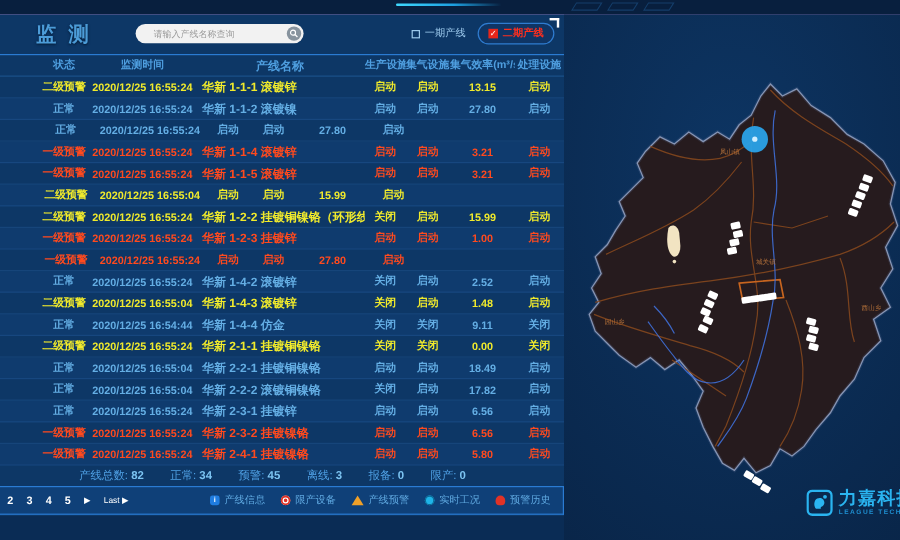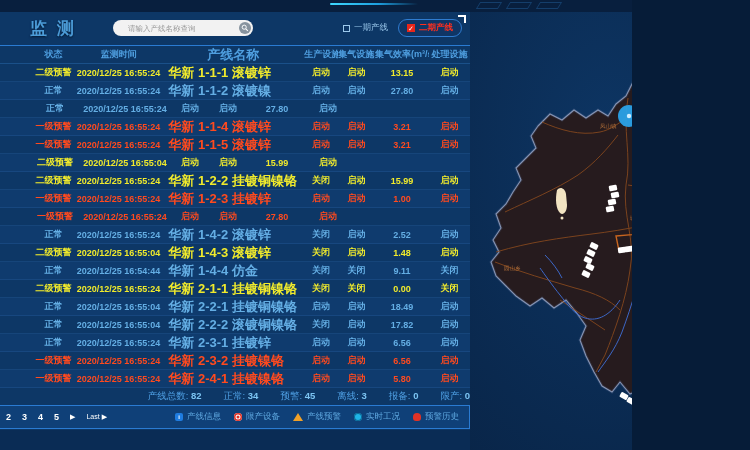--- a/index.html
+++ b/index.html
@@ -1,17 +1,17 @@
 <!DOCTYPE html>
 <html><head>
 <meta charset="utf-8">
 <style>
   html,body{margin:0;padding:0;background:#061c38;}
   *{box-sizing:border-box;font-family:"Liberation Sans","DejaVu Sans",sans-serif;}
-  .page{position:relative;width:632px;height:450px;overflow:hidden;background:#f0abfc;}
+  .page{position:relative;width:750px;height:450px;overflow:hidden;background:#f0abfc;}
   
   .topbar{position:absolute;left:0;top:0;width:750px;height:12px;background:#081f3e;}
   .cyanline{position:absolute;left:330px;top:3px;width:88px;height:2px;
     background:linear-gradient(90deg,#3fd9ff,#1d9fe0 55%,rgba(10,80,140,0));border-radius:2px;}
   .slash{position:absolute;top:2px;width:22px;height:7px;border:1px solid #143e6b;transform:skewX(-32deg);}
   
   .left-panel{position:absolute;left:0;top:12px;width:470px;height:438px;background:#0d3766;}
   .header-row{position:absolute;left:0;top:0;width:470px;height:32px;display:flex;align-items:center;}
   .page-title{margin-left:30px;font-size:17px;font-weight:bold;letter-spacing:10px;color:#4c9cd8;
     text-shadow:0 1px 2px #041a33;white-space:nowrap;}
@@ -28,28 +28,28 @@
   .cb2{width:8px;height:8px;background:#e8261a;display:inline-flex;align-items:center;justify-content:center;
     color:#fff;font-size:7px;line-height:1;}
   .corner{position:absolute;top:-5px;right:-5px;width:8px;height:8px;border-top:2px solid #fff;border-right:2px solid #fff;}
   
   .table{position:absolute;left:0;top:33px;width:470px;border-top:1px solid #2a7bd2;}
   .thead{display:flex;height:18px;align-items:center;border-bottom:1px solid rgba(42,110,180,.45);}
   .hcell{font-size:9px;font-weight:bold;color:#4f9fe0;text-align:center;white-space:nowrap;overflow:hidden;}
   .trow{display:flex;height:18px;align-items:center;border-bottom:1px solid rgba(36,92,156,.38);cursor:pointer;}
   .trow:nth-child(even){background:rgba(22,72,132,.28);}
   .cell{font-size:9px;text-align:center;white-space:nowrap;overflow:hidden;}
-  .c-status{width:46px;margin-left:32px;}.c-time{width:94px;}.c-name{width:152px;text-align:left;padding-left:6px;font-size:13px;}
+  .c-status{width:46px;margin-left:32px;}.c-time{width:94px;}.c-name{width:152px;text-align:left;padding-left:6px;font-size:10px;}
   .c-prod{width:36px;}.c-gas{width:40px;}.c-eff{width:58px;}.c-treat{width:44px;}
   .trow.normal .cell{color:#64aee4;font-weight:bold;}
   .trow.warn2 .cell{color:#f0ea2c;font-weight:bold;}
   .trow.warn1 .cell{color:#ff4a1e;font-weight:bold;}
   
-  .summary{position:absolute;left:0;top:375px;width:470px;height:18px;display:flex;align-items:center;
-    padding-left:52px;gap:22px;justify-content:flex-end;}
+  .summary{position:absolute;left:14px;top:375px;width:470px;height:18px;display:flex;align-items:center;
+    padding-left:52px;gap:22px;}
   .sum-item{font-size:9.5px;color:#4fa0e4;white-space:nowrap;}
   .sum-item b{color:#7cc4f2;font-weight:bold;}
   
   .bottombar{position:absolute;left:0;top:393px;width:470px;height:24px;background:#0f4078;
     border:1px solid #2a7bd2;border-left:none;display:flex;align-items:center;justify-content:space-between;padding:0 10px 0 6px;}
   .pager{display:flex;align-items:center;gap:11px;}
   .pg{font-size:9px;font-weight:bold;color:#fff;cursor:pointer;}
   .pg.small{font-size:7px;font-weight:normal;}
   .legend{display:flex;align-items:center;gap:13px;}
   .lg{display:flex;align-items:center;gap:4px;font-size:8.5px;color:#5fa8e0;cursor:pointer;white-space:nowrap;}

